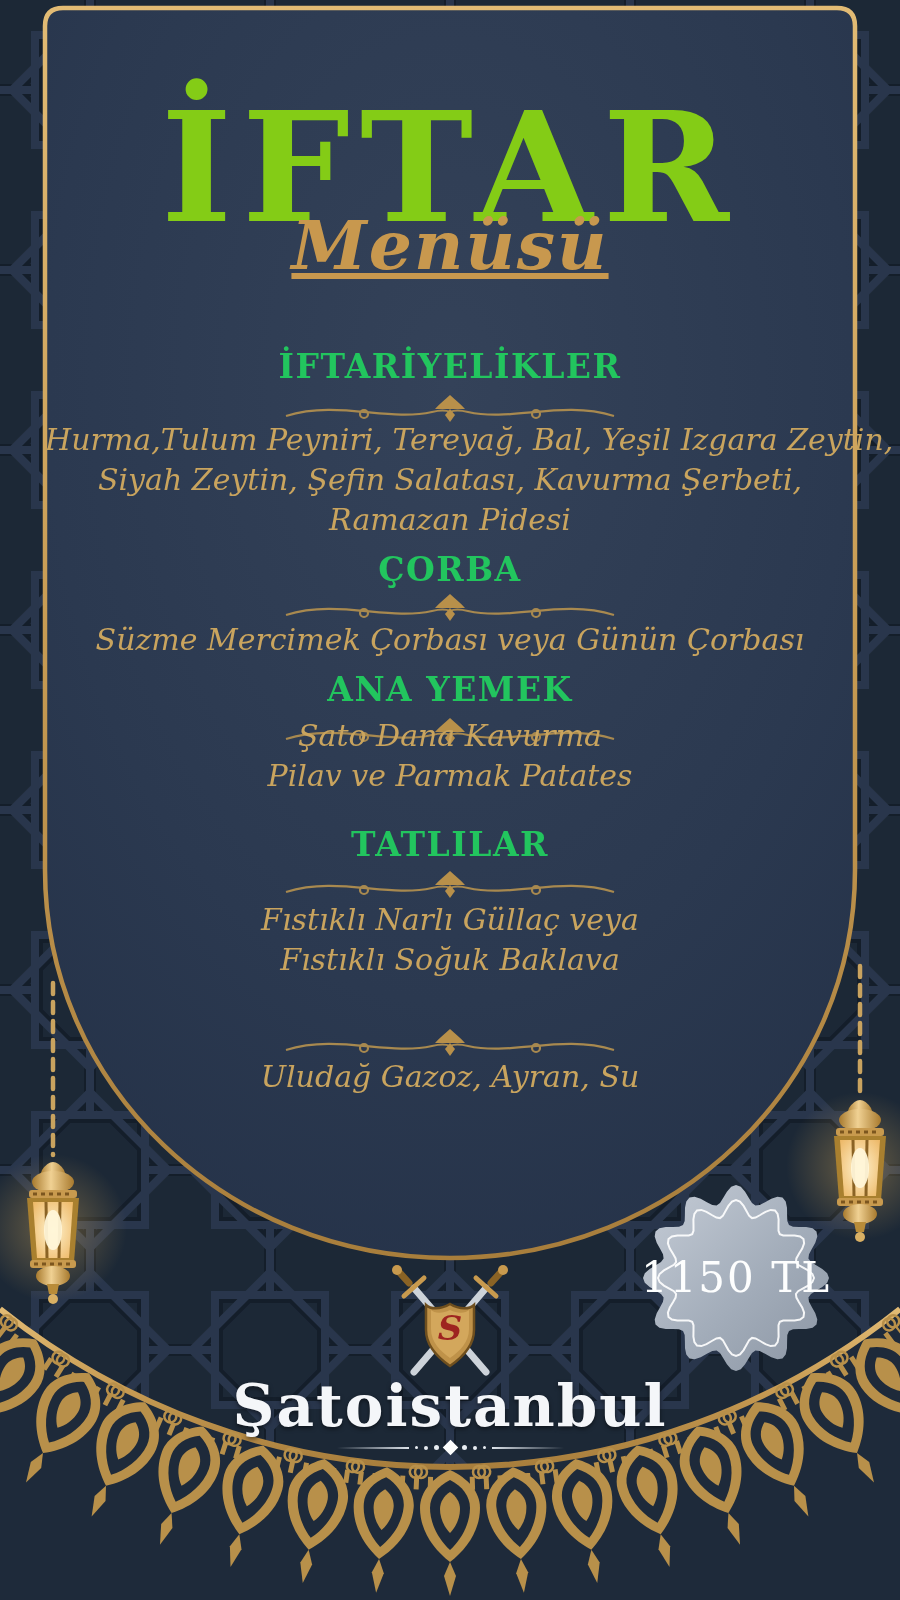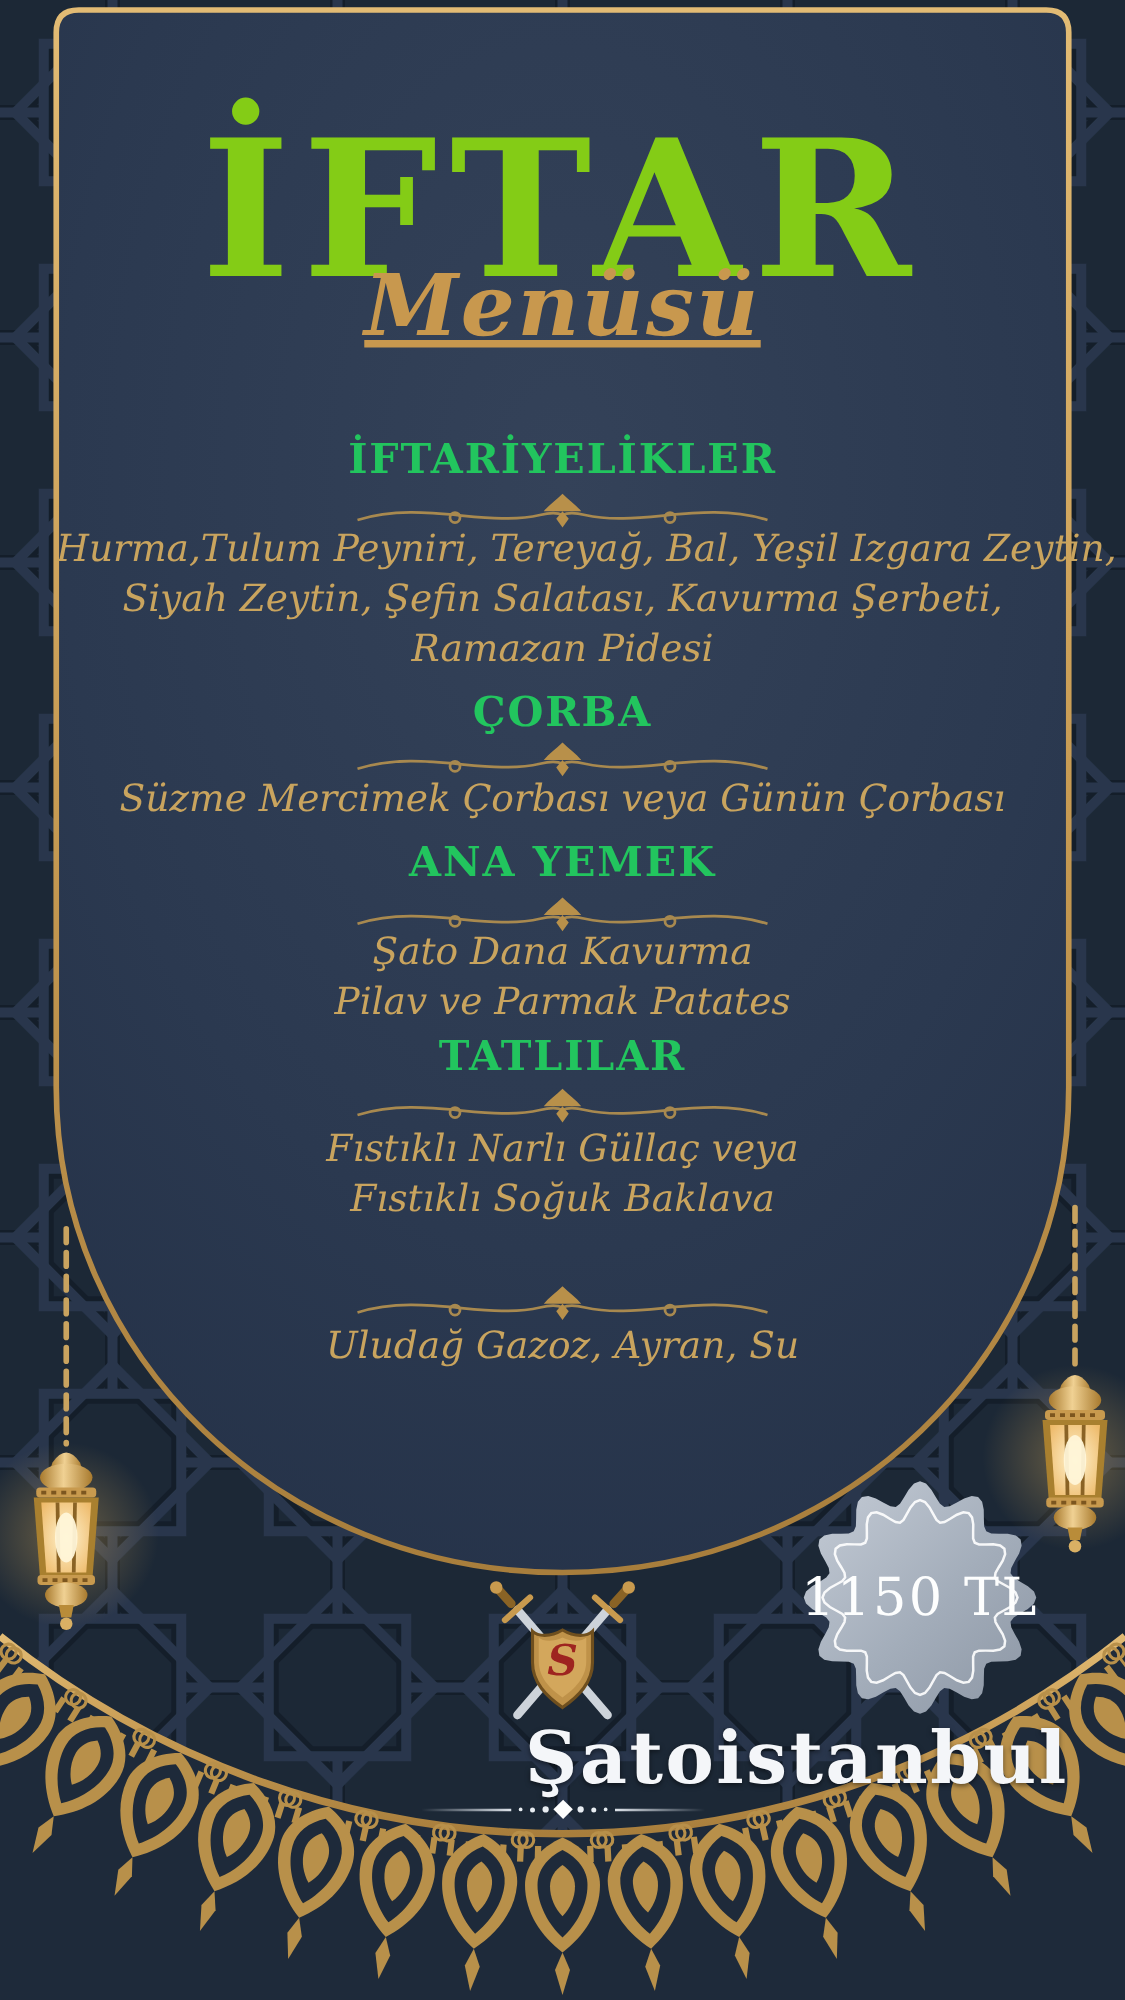--- a/index.html
+++ b/index.html
@@ -6,25 +6,25 @@
   .canvas{position:relative;width:900px;height:1600px;overflow:hidden;background:#1c2836;
           font-family:"DejaVu Serif","Liberation Serif",serif;}
   .bg-svg{position:absolute;left:0;top:0;z-index:0;}
   .content{position:absolute;left:0;top:0;width:900px;height:1600px;z-index:2;pointer-events:none;}
   .t{position:absolute;left:45px;width:810px;text-align:center;white-space:nowrap;}
   .main-title{top:88px;font-size:152px;font-weight:bold;color:#84cc16;letter-spacing:10px;line-height:1.05;}
   .script-title{top:205px;font-size:68px;font-weight:bold;font-style:italic;color:#c8984e;letter-spacing:2px;text-decoration:underline;}
   .sec-h{font-size:33px;font-weight:bold;color:#22c55e;letter-spacing:1.5px;line-height:50px;}
   .h1{top:342px}.h2{top:545px}.h3{top:665px}.h4{top:820px}.h5{top:978px}
   .items{font-size:30px;font-style:italic;color:#c9a45e;line-height:40px;}
-  .i1{top:420px}.i2{top:620px}.i3{top:742px}.i4{top:900px}.i5{top:1057px}
+  .i1{top:420px}.i2{top:620px}.i3{top:716px}.i4{top:900px}.i5{top:1057px}
   .flourish{position:absolute;left:280px;width:340px;height:36px;}
   .f1{top:392px}.f2{top:591px}.f3{top:715px}.f4{top:868px}.f5{top:1026px}
   .brand-name{top:1372px;font-size:58px;font-weight:bold;color:#f4f6f9;letter-spacing:2px;
-              text-shadow:0 2px 4px rgba(0,0,0,.5);text-align:right;}
+              text-shadow:0 2px 4px rgba(0,0,0,.5);}
   .dots-divider{position:absolute;top:1442px;left:45px;width:810px;display:flex;align-items:center;justify-content:center;gap:6px;}
   .dd-line{width:72px;height:2px;background:linear-gradient(90deg,rgba(222,228,235,0),#dde3ea);}
   .dd-line.r{background:linear-gradient(90deg,#dde3ea,rgba(222,228,235,0));}
   .dd-dot{background:#e8edf2;border-radius:50%;}
   .d1{width:3px;height:3px}.d2{width:4px;height:4px}.d3{width:5px;height:5px}
   .dd-diamond{width:11px;height:11px;background:#fdfefe;transform:rotate(45deg);}
 </style>
 </head>
 <body>
 

